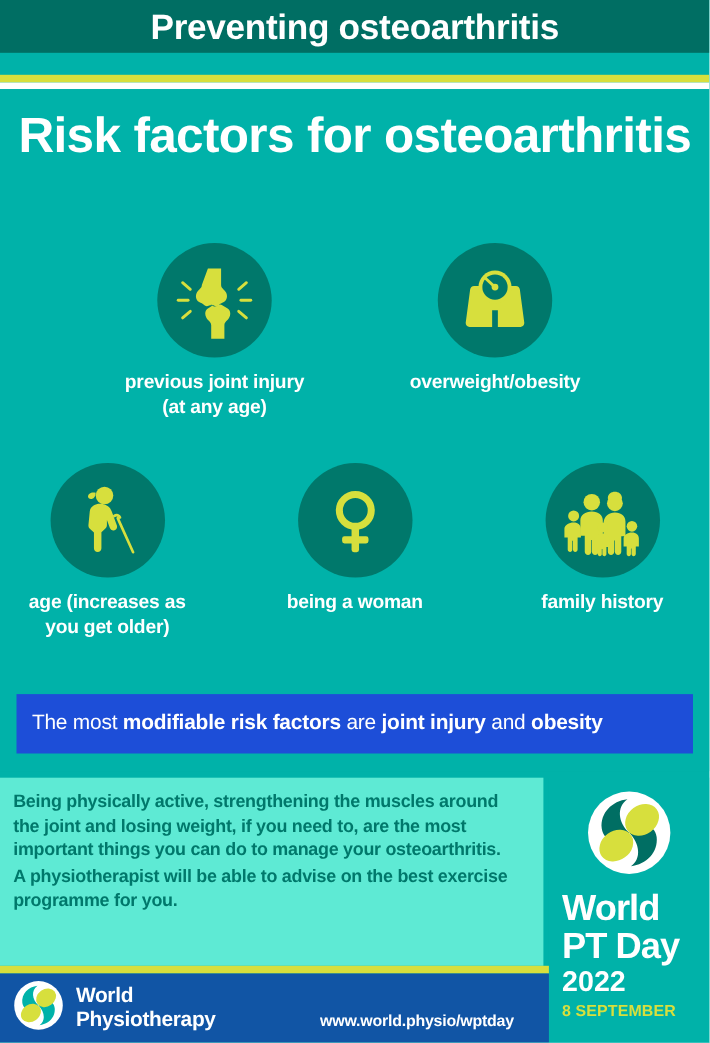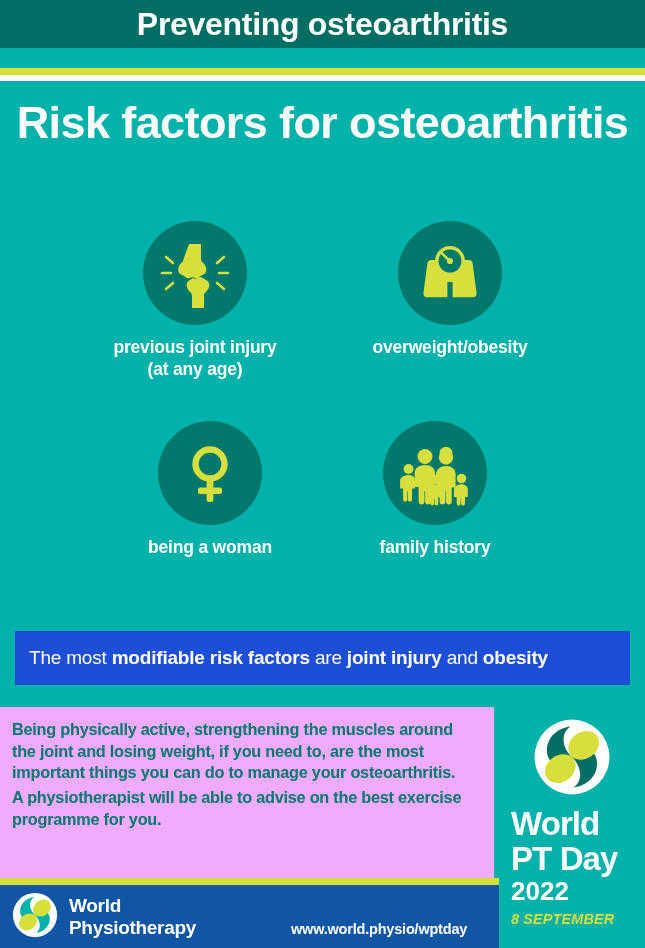--- a/index.html
+++ b/index.html
@@ -124,21 +124,21 @@
   }
   .banner-text b { font-weight: bold; }
 
   
   .advice-panel {
     position: absolute;
     left: 0;
     top: 707px;
     width: 494px;
     height: 171px;
-    background: #f0abfc;
+    background: #5eead4;
     box-sizing: border-box;
     padding: 12px 14px 0 12px;
   }
   .advice-paragraph {
     color: #00786b;
     font-size: 16.3px;
     font-weight: bold;
     line-height: 1.33;
     letter-spacing: -0.25px;
     margin: 0;
@@ -179,21 +179,20 @@
     line-height: 1.05;
     letter-spacing: 0px;
     margin-top: 3px;
   }
   .wpt-date {
     color: #d7df3d;
     font-size: 14.5px;
     font-weight: bold;
     letter-spacing: 0.1px;
     margin-top: 6px;
-    font-style: italic;
   }
 
   
   .footer-rule {
     position: absolute;
     left: 0; top: 878px;
     width: 499px; height: 7px;
     background: #d7df3d;
   }
   .footer-bar {
@@ -271,20 +270,36 @@
             <circle cx="35" cy="23" r="3.1" fill="#d7df3d"></circle>
           </svg>
         </div>
         <div class="factor-label">overweight/obesity</div>
       </div>
 
     </div>
 
     <div class="row-icons row-two">
 
+      <div class="factor narrow">
+        <div class="icon-circle">
+          <svg width="70" height="70" viewBox="0 0 70 70">
+            <g fill="#d7df3d">
+              <circle cx="32" cy="12.5" r="8"></circle>
+              <path d="M24 10 c-4 -1 -7 1 -7 3.4 c0 1.6 1.6 2.6 3.4 2.2 c2.4-0.6 3.6-2.6 3.6-5.6 Z"></path>
+              <path d="M28 20 c5 0 9 2.6 10.6 7 l4.6 12.6 c0.7 1.9-0.3 3.8-2.1 4.4 c-1.8 0.6-3.7-0.4-4.3-2.2 l-2.6-7 v 4.4 c0 1.4-0.5 2.3-1.4 3.2 l-3.6 3.4 v 14.6 c0 2-1.5 3.5-3.4 3.5 c-1.9 0-3.4-1.5-3.4-3.5 V46 l-3.5-3 c-1.1-1-1.6-2.2-1.5-3.7 l1.2-12.4 C18.9 23 23 20 28 20 Z"></path>
+              <path d="M16.5 40 h6.5 v22 h-6.5 z" opacity="0"></path>
+            </g>
+            <line x1="44" y1="33" x2="58" y2="64" stroke="#d7df3d" stroke-width="2.4" stroke-linecap="round"></line>
+            <path d="M41 31 c2-1.4 4.4-0.6 5 1.4" stroke="#d7df3d" stroke-width="2.6" fill="none" stroke-linecap="round"></path>
+          </svg>
+        </div>
+        <div class="factor-label">age (increases as
+you get older)</div>
+      </div>
 
       <div class="factor narrow">
         <div class="icon-circle">
           <svg width="70" height="70" viewBox="0 0 70 70">
             <circle cx="35" cy="26" r="14.5" fill="none" stroke="#d7df3d" stroke-width="6.4"></circle>
             <rect x="31.6" y="40" width="6.8" height="24" rx="2.2" fill="#d7df3d"></rect>
             <rect x="23" y="49.5" width="24" height="6.6" rx="2.2" fill="#d7df3d"></rect>
           </svg>
         </div>
         <div class="factor-label">being a woman</div>

